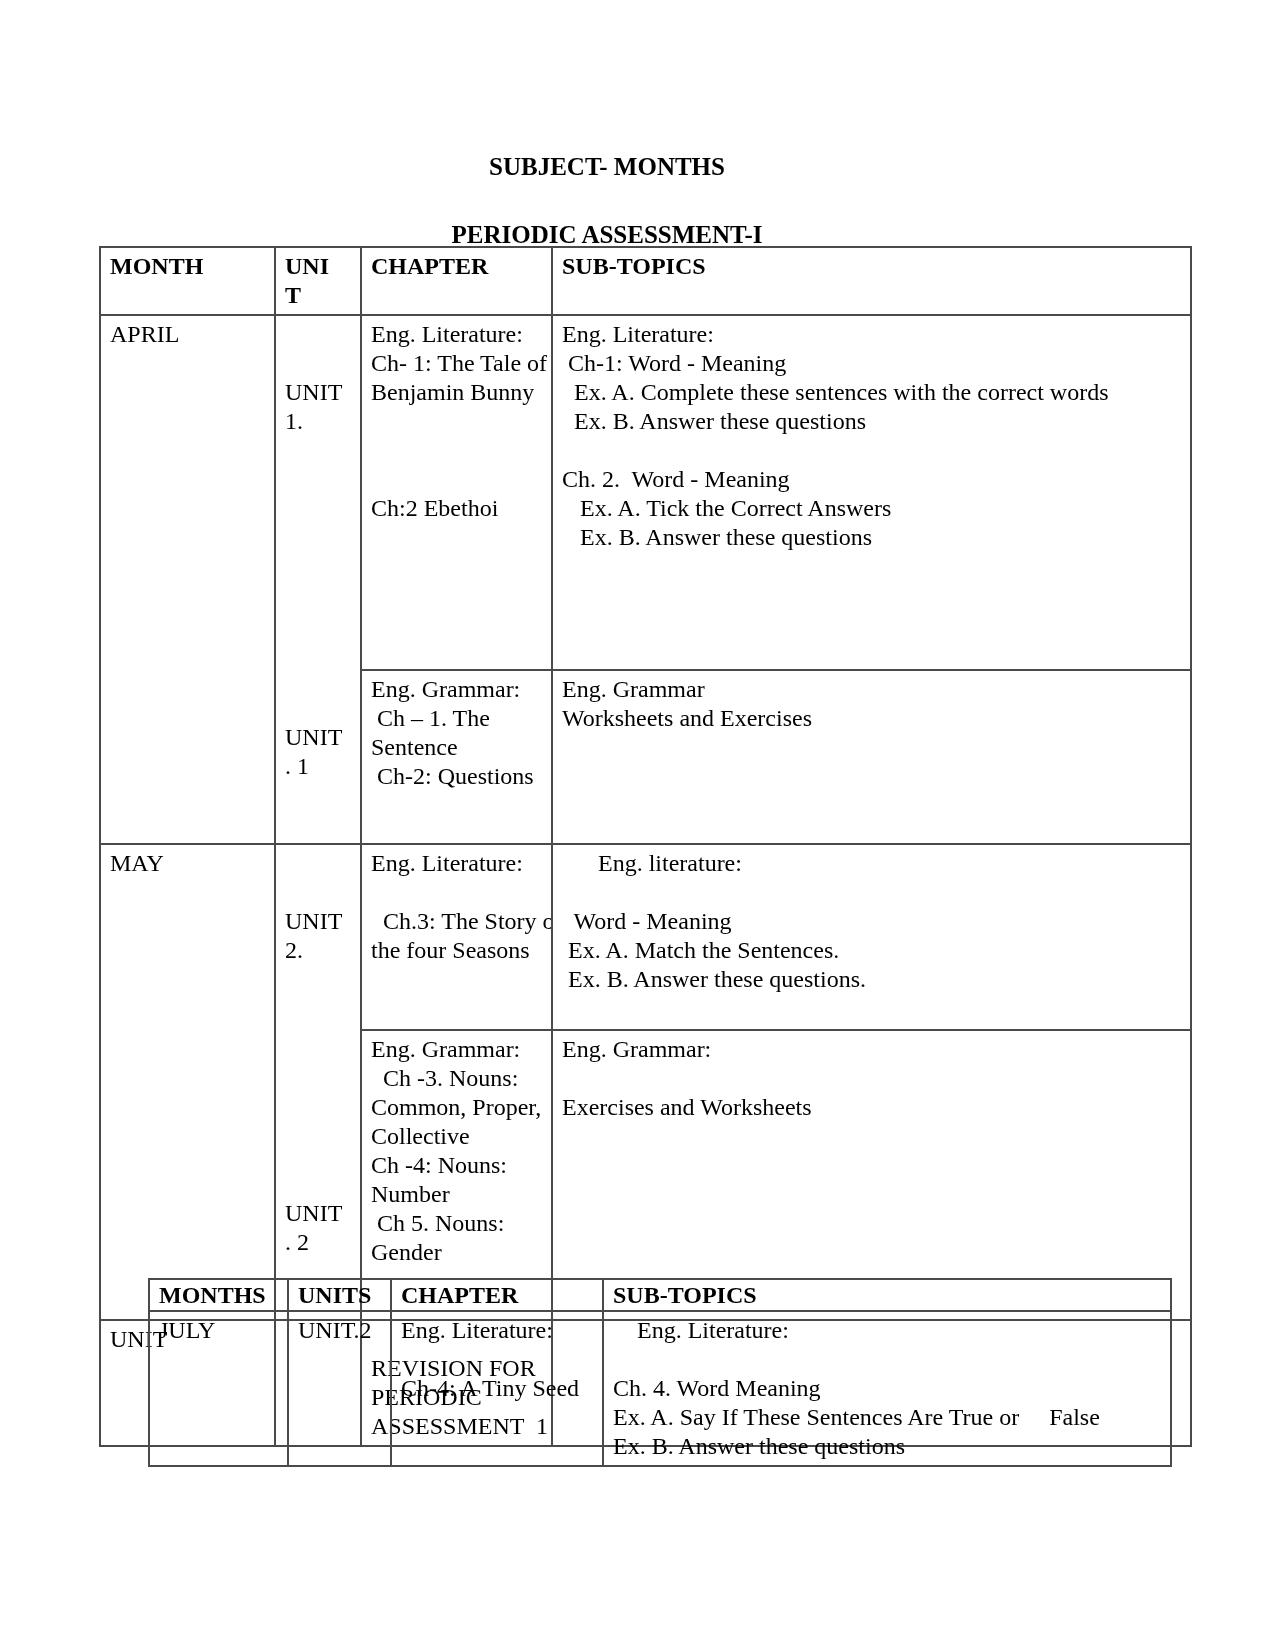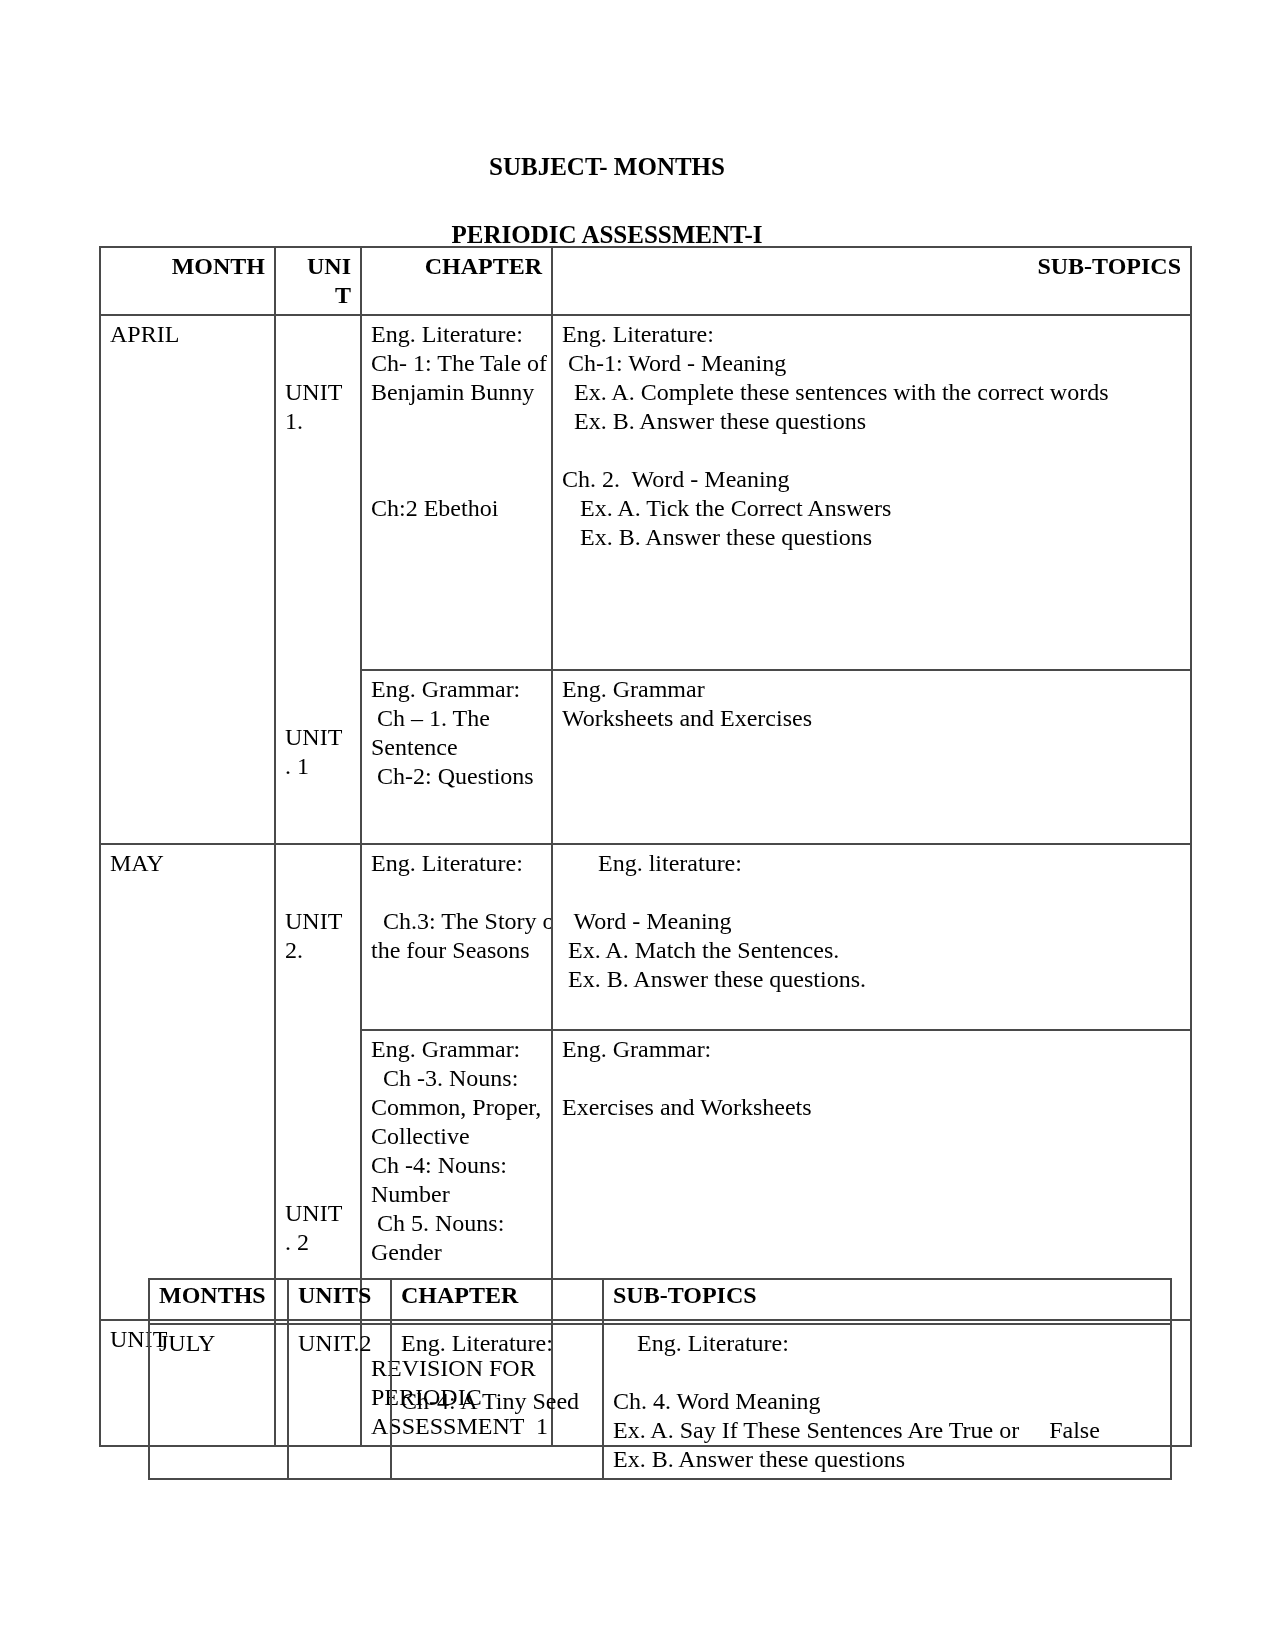--- a/index.html
+++ b/index.html
@@ -37,28 +37,28 @@
   td,th{
     border:2px solid #4a4a4a;
     vertical-align:top;
     font-size:24px;
     line-height:29px;
     padding:4px 9px;
     white-space:pre;
     overflow:hidden;
   }
   #table1 th{
-    text-align:right;
+    text-align:left;
     font-weight:bold;
   }
   #table2 th{
     text-align:left;
     font-weight:bold;
     padding-top:1px;
-    padding-bottom:13px;
+    padding-bottom:0;
   }
   td{text-align:left;font-weight:normal;}
 
   .unit-cell div{white-space:pre;}
   .unit-bottom-apr{margin-top:229px;}
   .unit-bottom-may{margin-top:176px;}
 </style>
 </head>
 <body>
 

